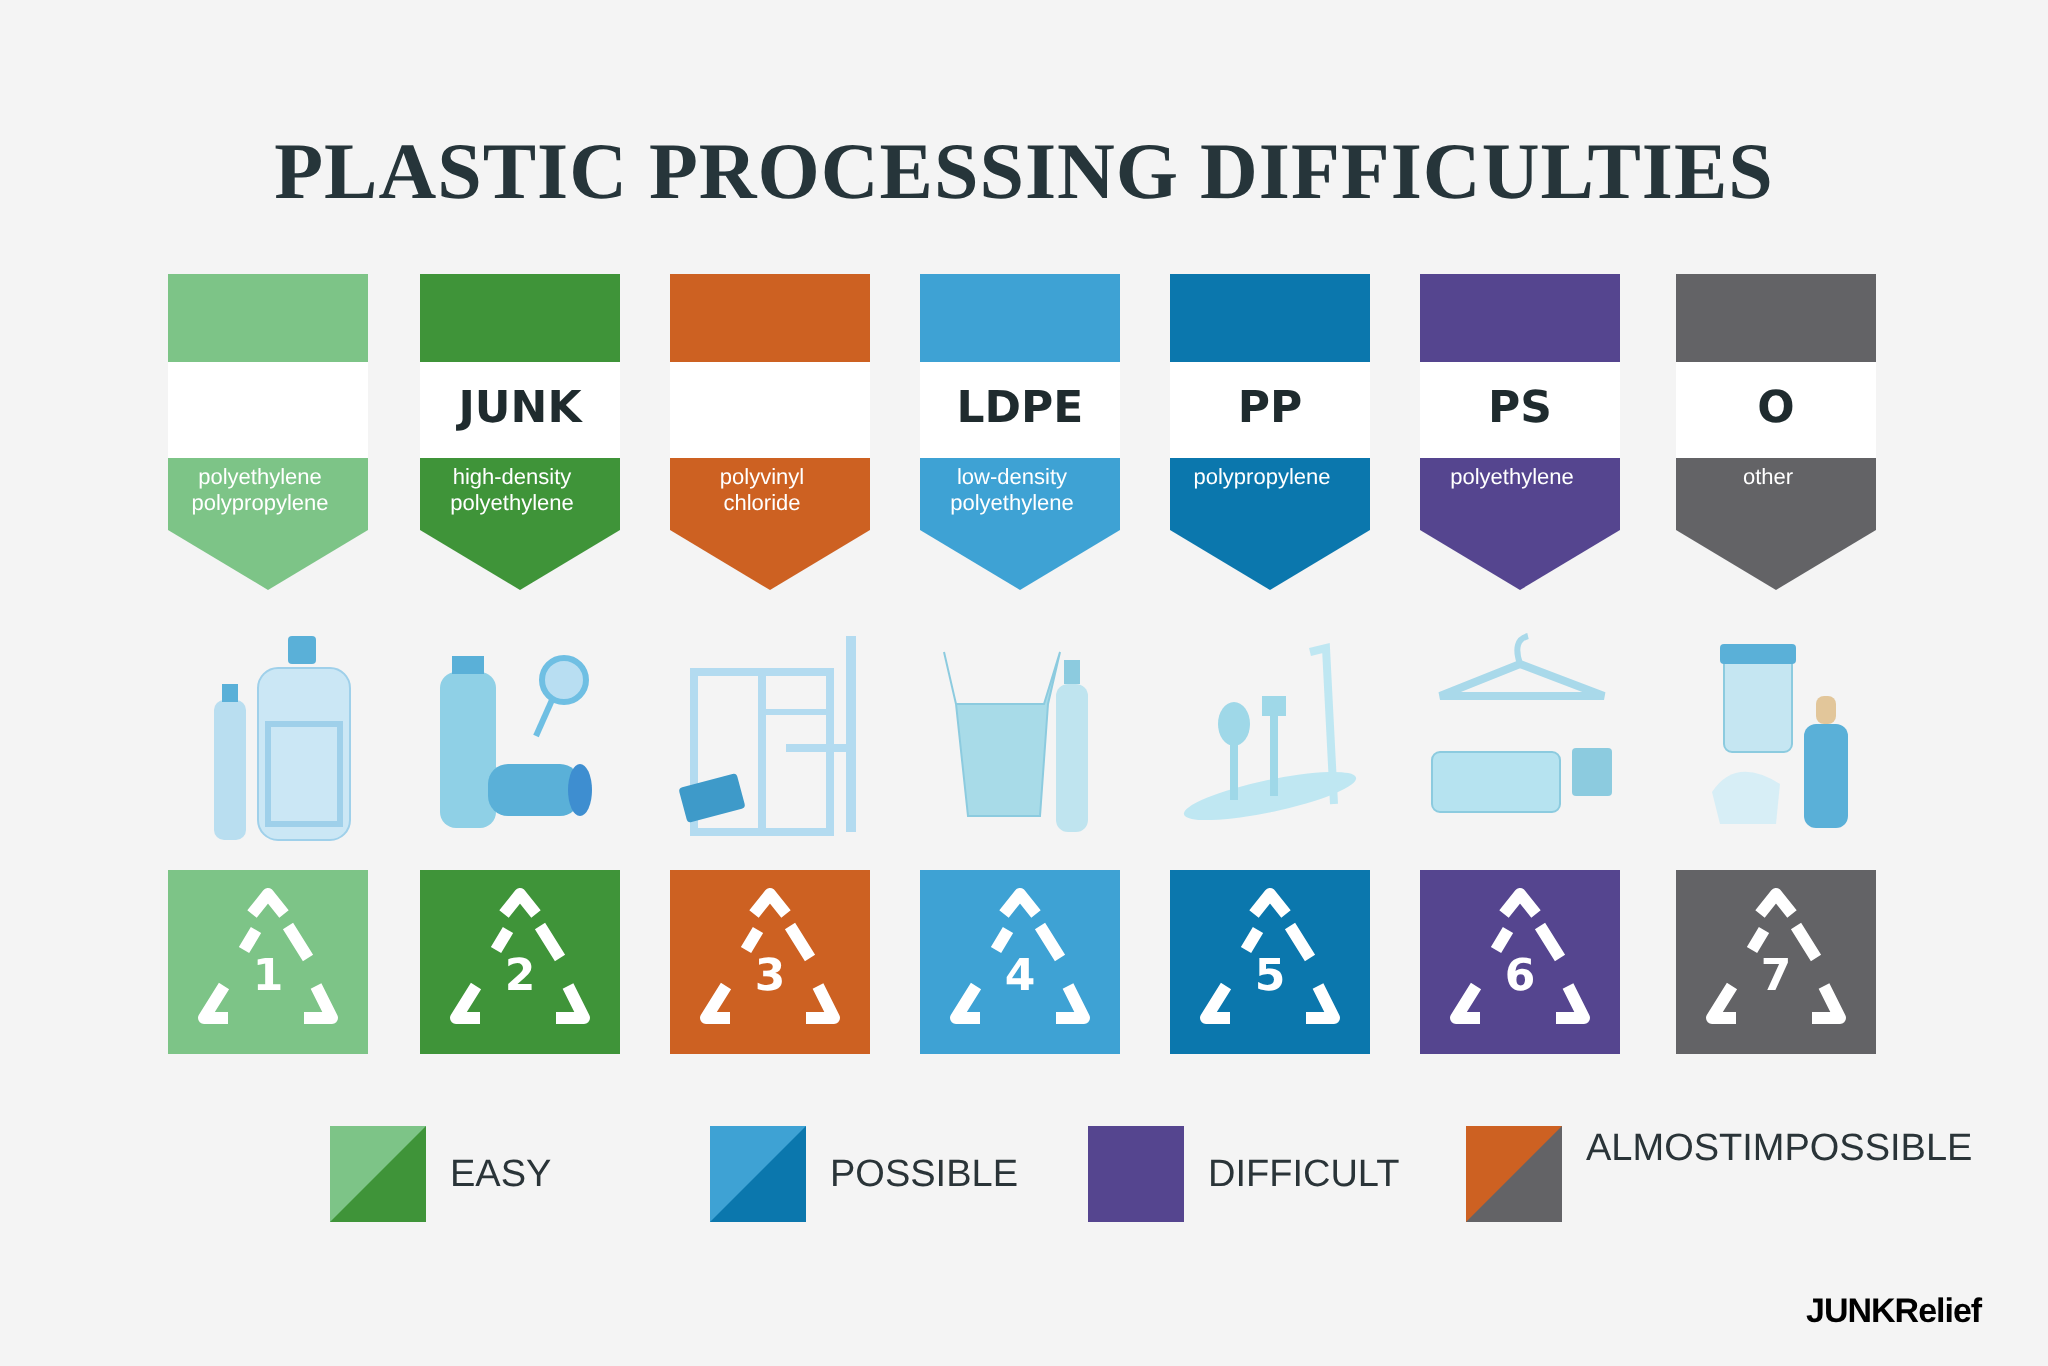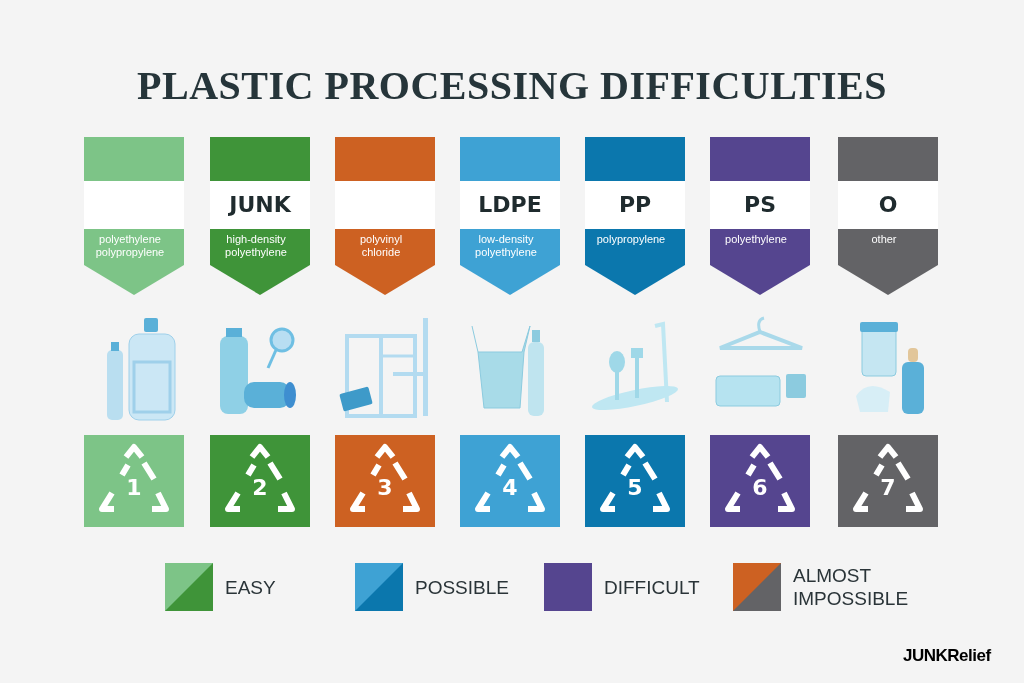--- a/index.html
+++ b/index.html
@@ -241,19 +241,19 @@
   <svg class="sw" viewBox="0 0 48 48">
       <rect width="48" height="48" fill="#55458f"></rect>
     </svg>
   <div class="lbl">DIFFICULT</div>
 </div>
 <div class="legend" style="left:733px;">
   <svg class="sw" viewBox="0 0 48 48">
       <rect width="48" height="48" fill="#cd6122"></rect>
       <polygon points="48,0 48,48 0,48" fill="#636366"></polygon>
     </svg>
-  <div class="lbl" style="flex-direction:column;align-items:flex-start;justify-content:center;">
+  <div class="lbl" style="flex-direction:row;align-items:flex-start;justify-content:center;">
       <span>ALMOST</span>
       <span>IMPOSSIBLE</span>
     </div>
 </div>
 
 <div class="logo"><span>JUNK</span><span>Relief</span></div>
 
 </body></html>

